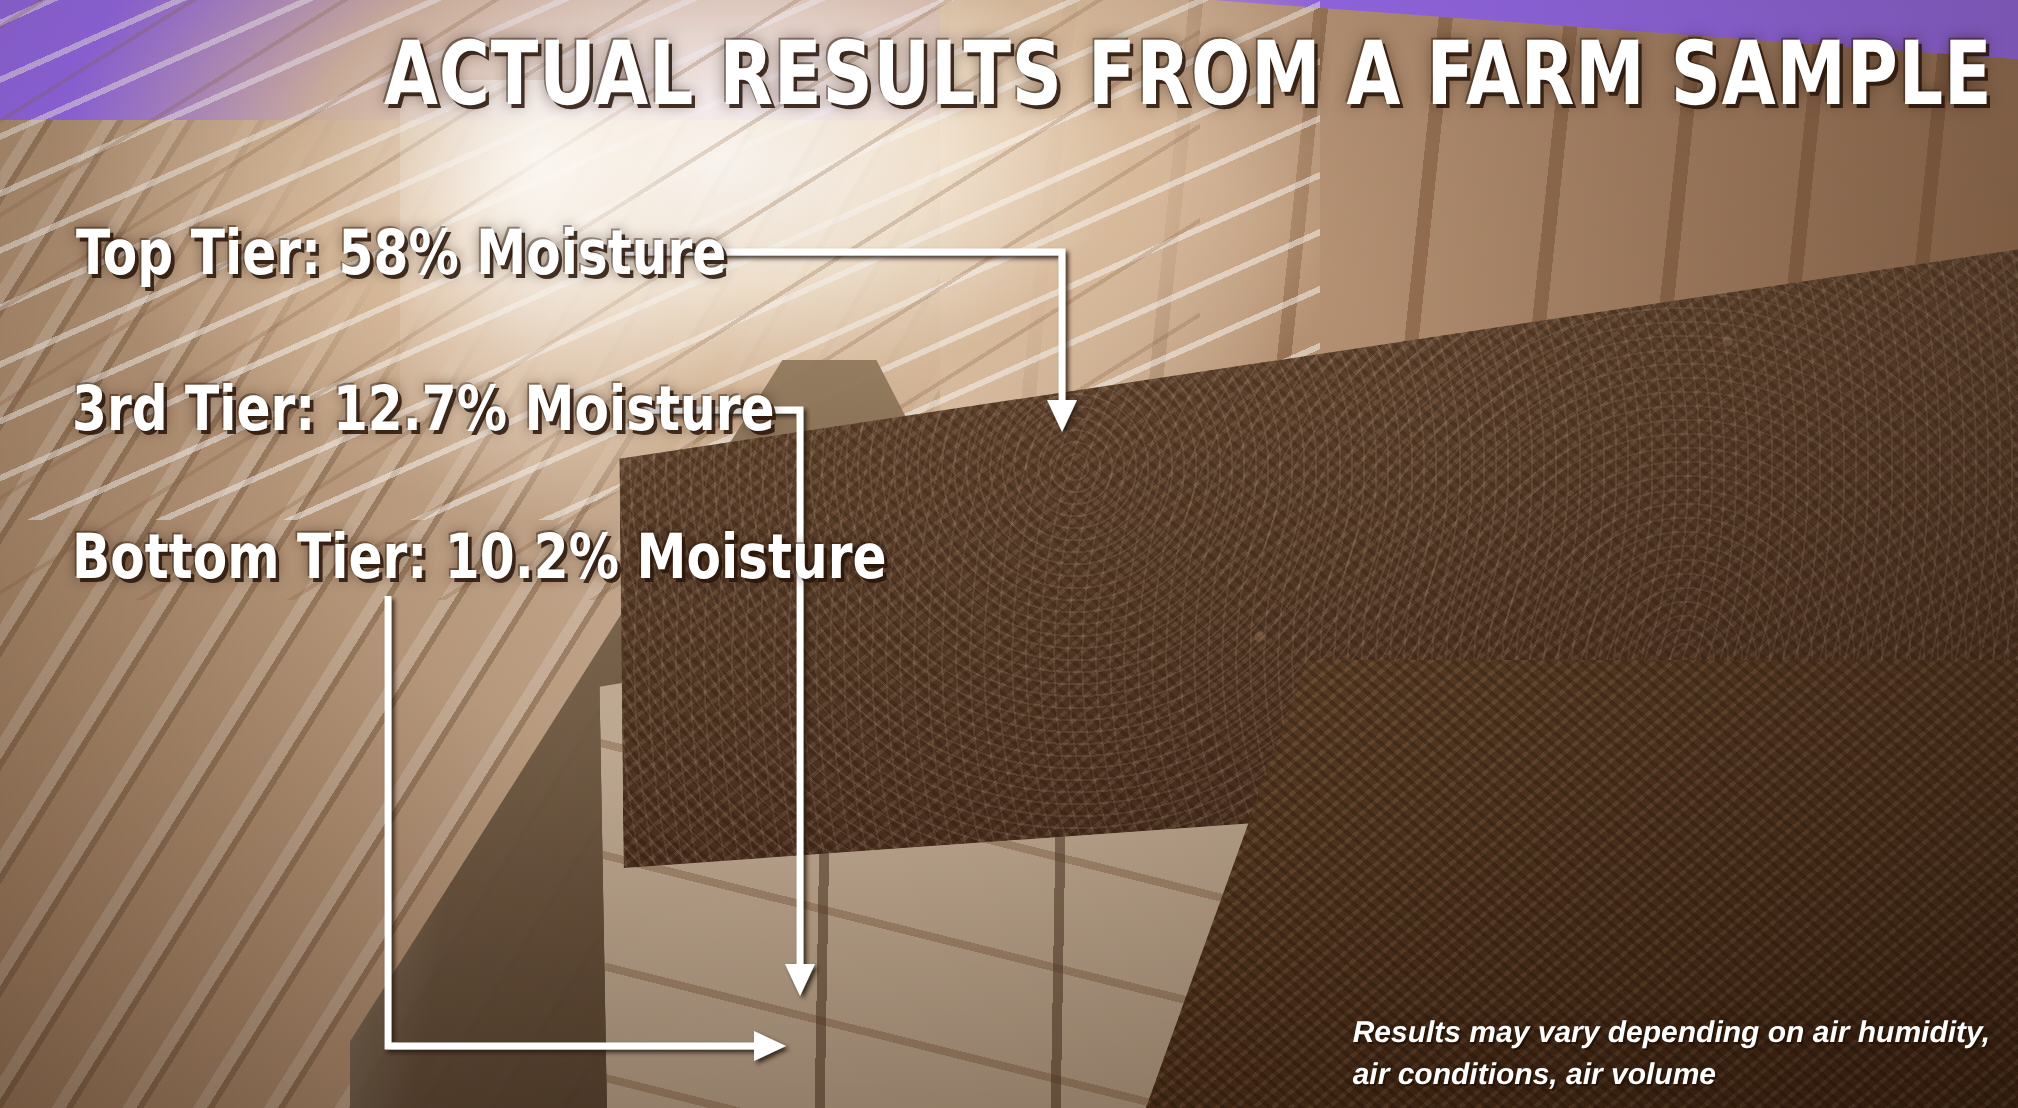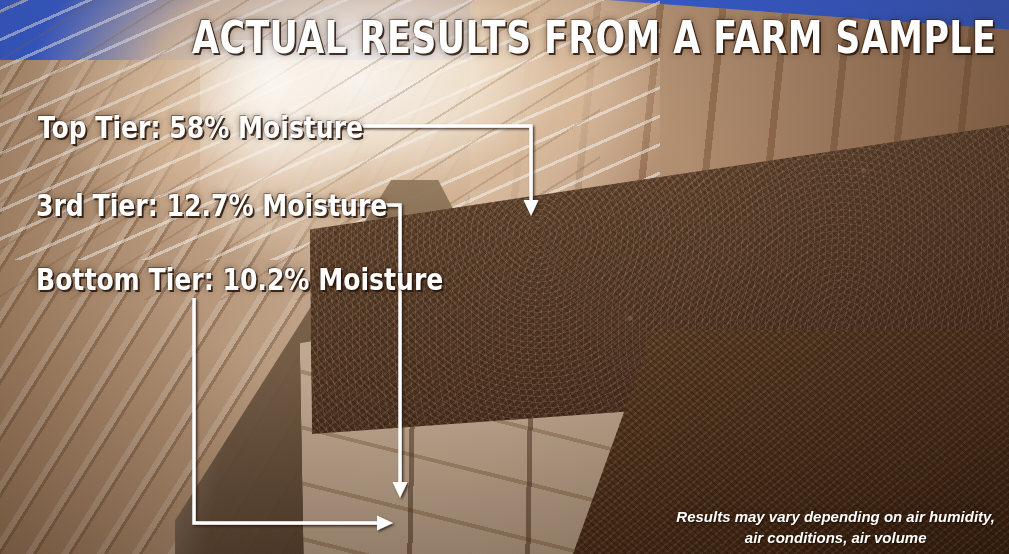--- a/index.html
+++ b/index.html
@@ -3,21 +3,21 @@
 <meta charset="utf-8">
 <title>Actual Results From A Farm Sample</title>
 <style>
   html,body{margin:0;padding:0;background:#000;}
   body{font-family:"Liberation Sans",sans-serif;}
 
   #stage{
     position:relative;
     width:1009px;height:554px;
     overflow:hidden;
-    background:#1d4ed8;
+    background:#8b5cf6;
   }
 
   
   .photo{position:absolute;inset:0;overflow:hidden;}
 
   
   .wall-right{
     position:absolute;left:470px;top:-10px;width:560px;height:430px;
     background:
       repeating-linear-gradient(96deg,
@@ -176,21 +176,20 @@
     transform:scaleX(.90);transform-origin:left center;
     text-shadow:2px 2px 0 rgba(40,20,8,.85),-1px -1px 0 rgba(40,20,8,.4),0 0 7px rgba(40,20,8,.55);
     white-space:nowrap;
   }
   #tier-0{left:38px;top:110px;}
   #tier-1{left:36px;top:188px;}
   #tier-2{left:36px;top:262px;}
 
   .disclaimer{
     position:absolute;right:14px;bottom:6px;
-    text-align:center;
     font-size:15px;line-height:21px;
     font-weight:bold;font-style:italic;color:#ffffff;
     font-family:"Liberation Sans","DejaVu Sans",sans-serif;
     text-shadow:1px 1px 0 rgba(35,18,6,.9),0 0 6px rgba(35,18,6,.7);
     white-space:nowrap;
   }
 
   
   .arrows{position:absolute;inset:0;pointer-events:none;}
 </style>

